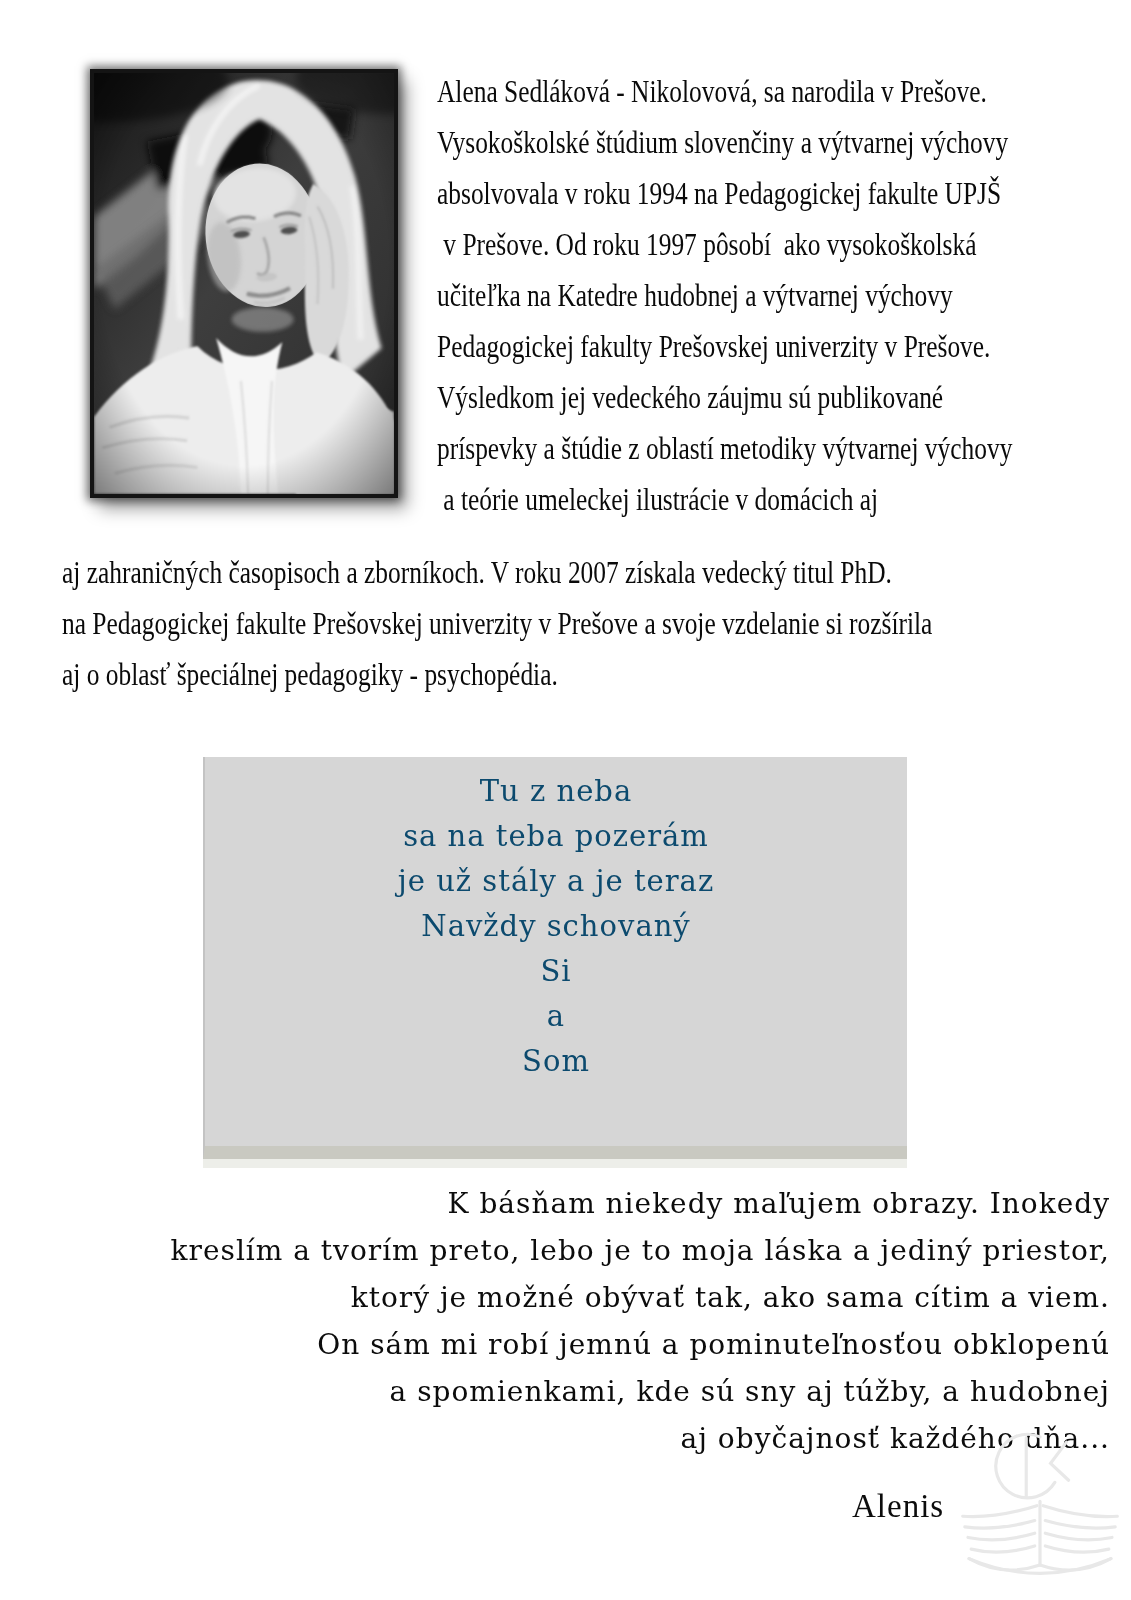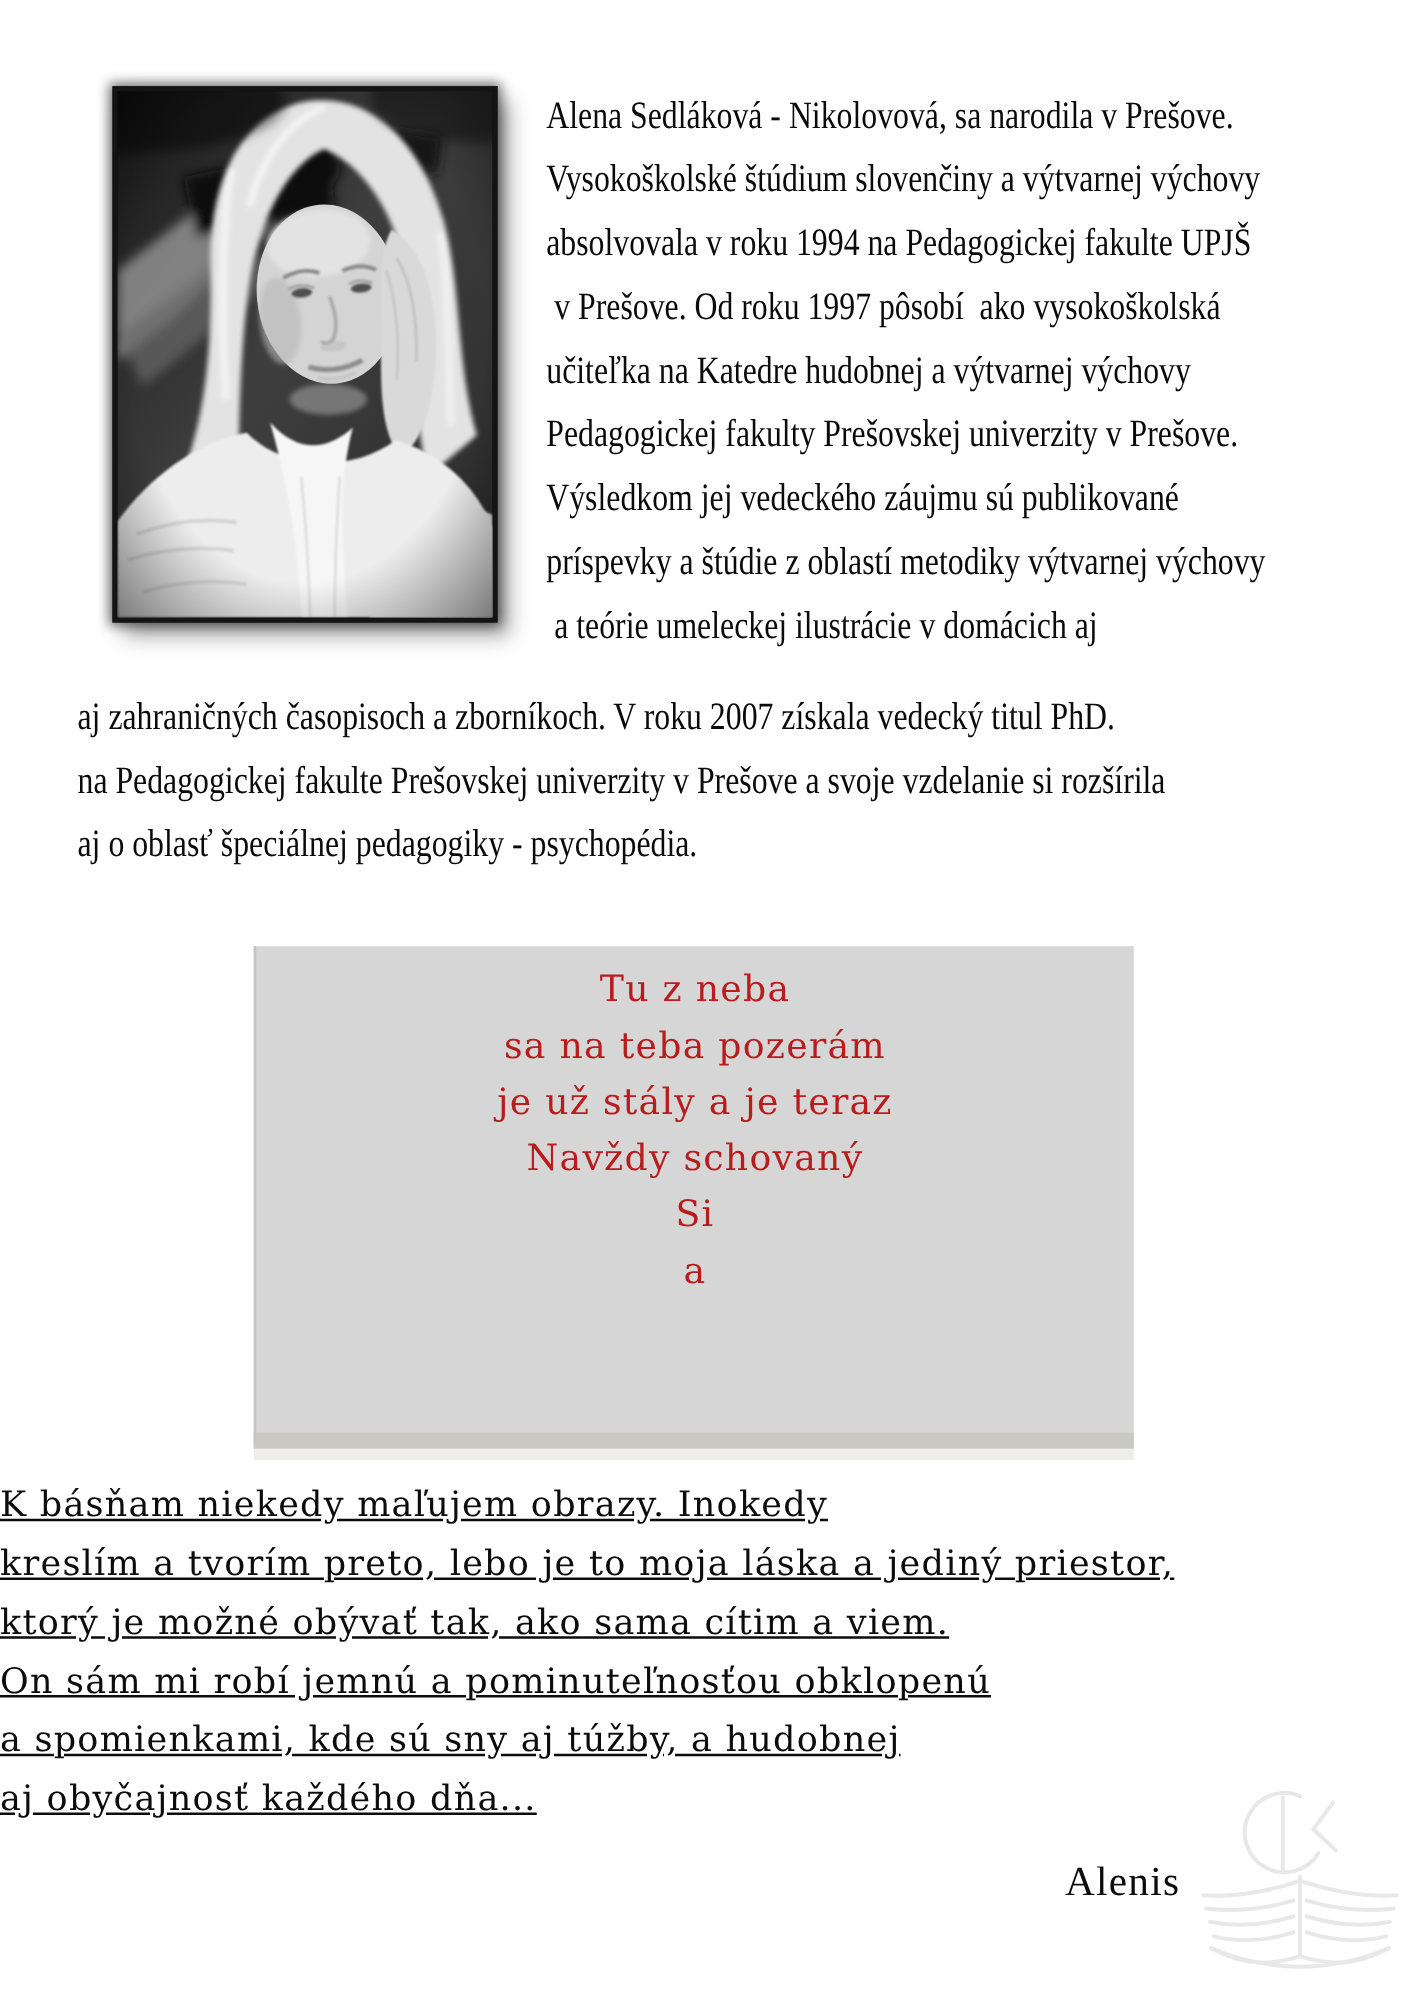--- a/index.html
+++ b/index.html
@@ -41,36 +41,35 @@
     position:absolute;left:203px;top:757px;
     width:702px;height:377px;
     background:#d6d6d6;
     border-left:2px solid #c3c3c3;
     border-bottom:13px solid #c9c9c1;
     padding-top:12px;
     text-align:center;
     font-family:"DejaVu Serif", serif;
     font-size:29px;line-height:45px;
     letter-spacing:1px;
-    color:#b91c1c;
+    color:#0c4a6e;
   }
   .poem-under{
     position:absolute;left:203px;top:1159px;
     width:704px;height:9px;background:#edeee9;
   }
 
   
   .closing{
     position:absolute;left:0px;top:1180px;width:1110px;
-    text-align:left;
+    text-align:right;
     font-family:"DejaVu Serif", serif;
     font-size:28px;line-height:47px;
     letter-spacing:1px;
     color:#0c0c0c;
-    text-decoration:underline;
   }
   .signature{
     position:absolute;left:852px;top:1488px;
     font-family:Liberation Serif, serif;
     font-size:33px;letter-spacing:1px;color:#0c0c0c;
   }
 
   
   .watermark{position:absolute;left:950px;top:1420px;width:180px;height:165px;}
   .watermark svg{display:block;width:100%;height:100%;}
@@ -181,20 +180,21 @@
     <div class="line">aj o oblasť špeciálnej pedagogiky - psychopédia.</div>
   </div>
 
   <div class="poem-box">
     <div>Tu z neba</div>
     <div>sa na teba pozerám</div>
     <div>je už stály a je teraz</div>
     <div>Navždy schovaný</div>
     <div>Si</div>
     <div>a</div>
+    <div>Som</div>
   </div>
   <div class="poem-under"></div>
 
   <div class="closing">
     <div>K básňam niekedy maľujem obrazy. Inokedy</div>
     <div>kreslím a tvorím preto, lebo je to moja láska a jediný priestor,</div>
     <div>ktorý je možné obývať tak, ako sama cítim a viem.</div>
     <div>On sám mi robí jemnú a pominuteľnosťou obklopenú</div>
     <div>a spomienkami, kde sú sny aj túžby, a hudobnej</div>
     <div>aj obyčajnosť každého dňa...</div>

